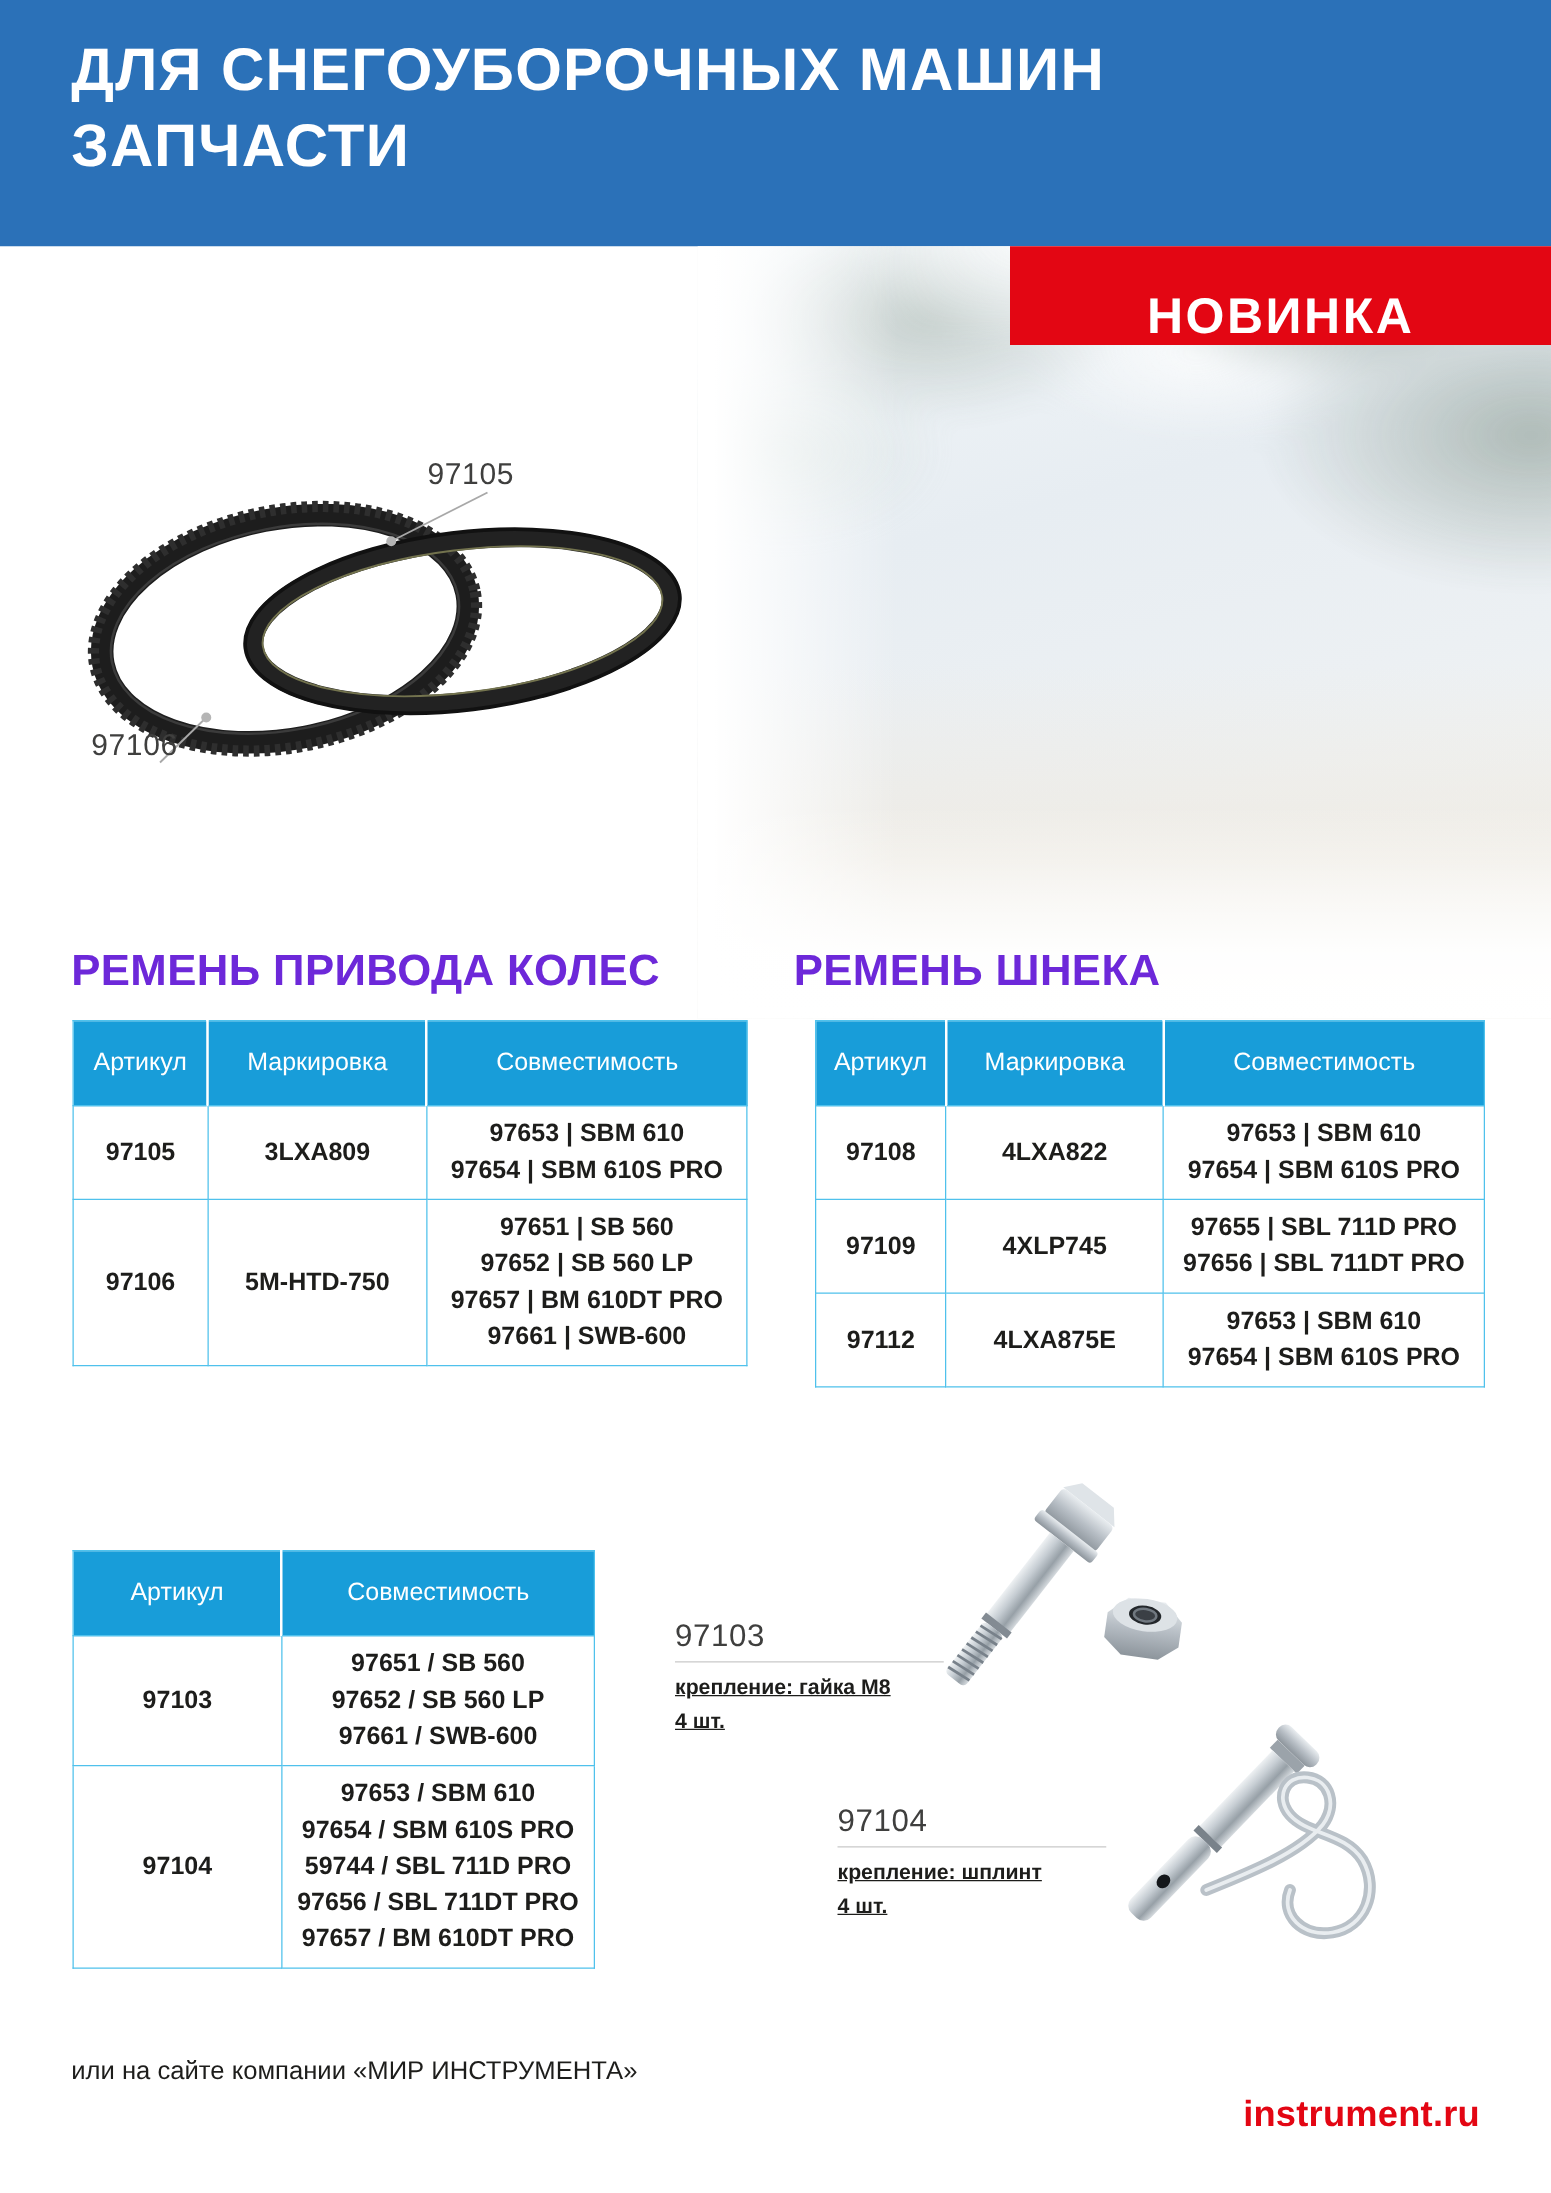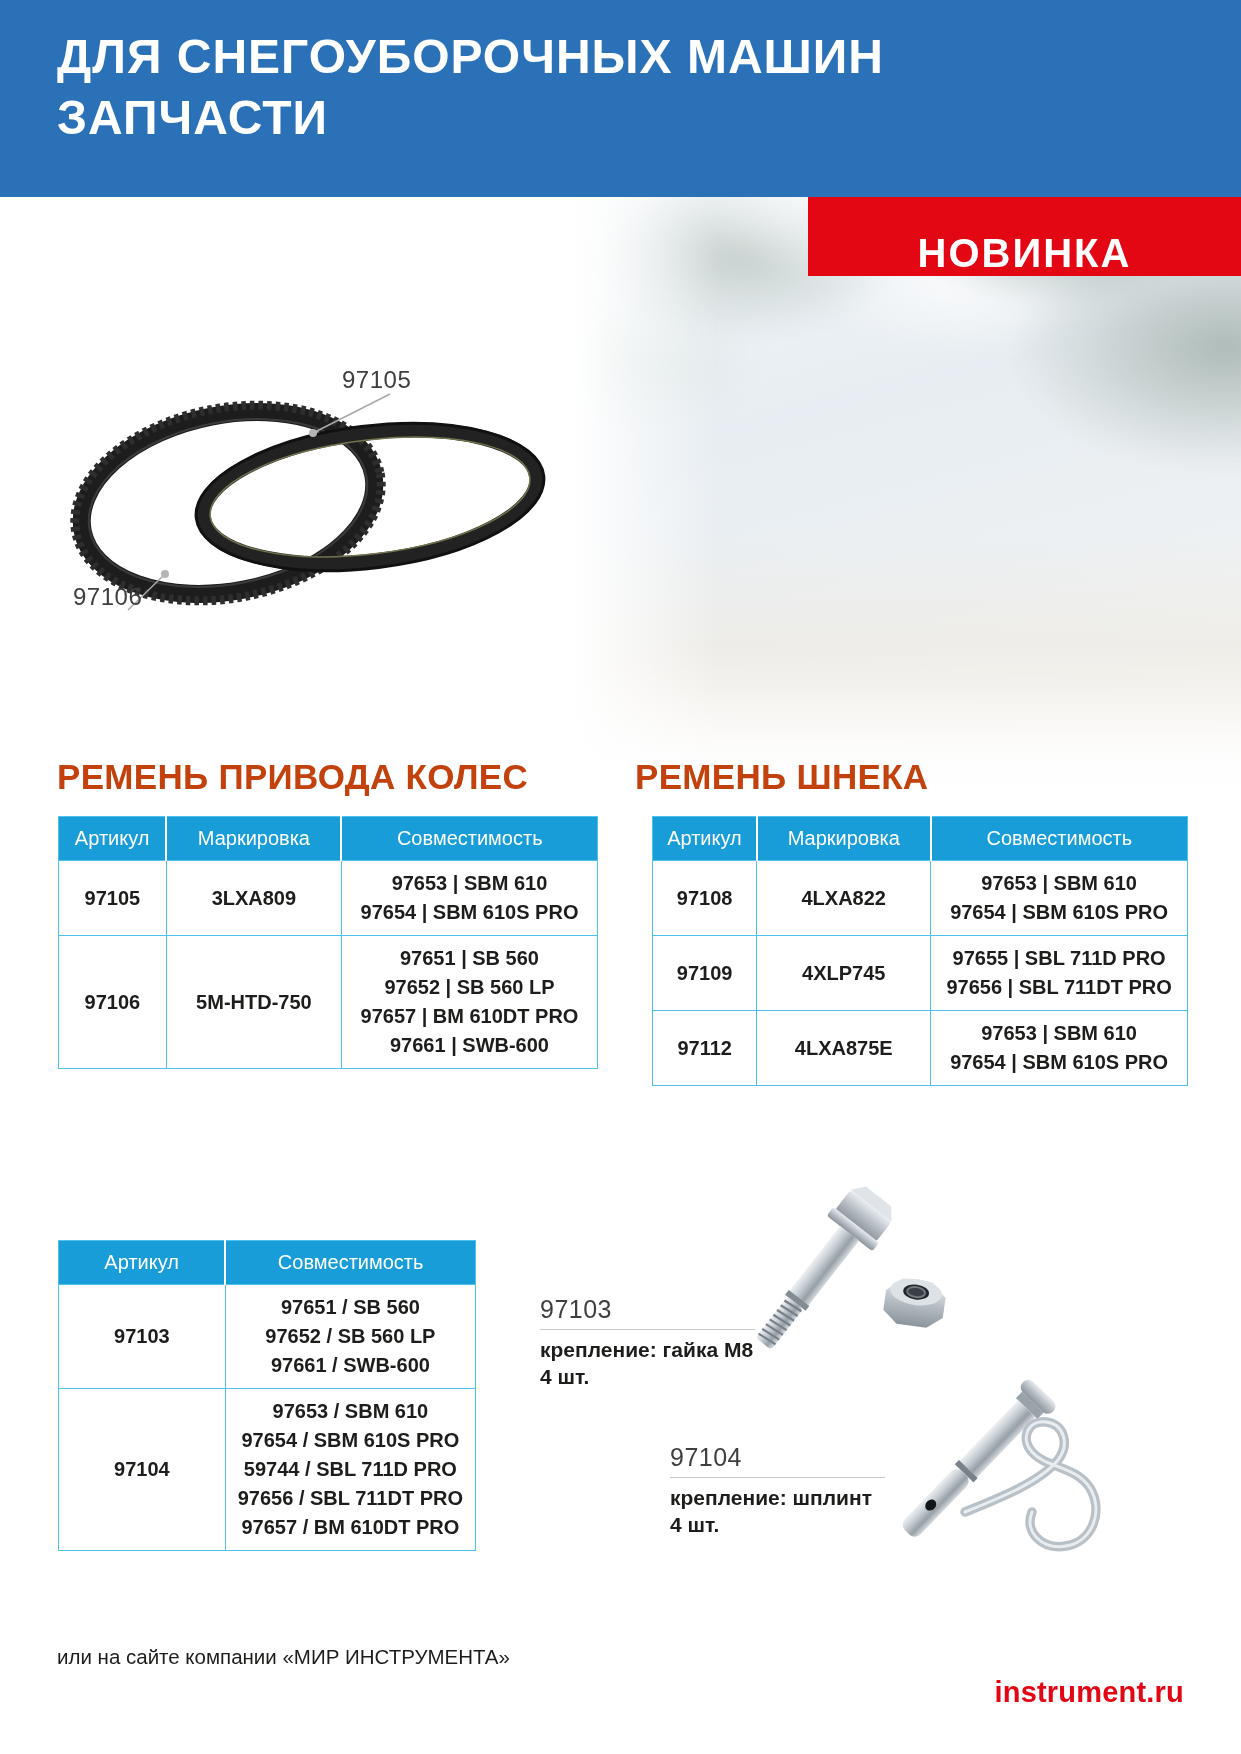--- a/index.html
+++ b/index.html
@@ -34,46 +34,46 @@
          display:flex;align-items:flex-end;justify-content:center;}
   .badge span{color:#fff;font-weight:700;font-size:40px;letter-spacing:2px;}
 
   
   .belts{position:absolute;left:50px;top:355px;width:530px;height:270px;}
   .belt-label{position:absolute;font-size:24px;color:#3f3f3e;letter-spacing:.5px;}
   .lbl-97105{left:342px;top:366px;}
   .lbl-97106{left:73px;top:583px;}
 
   
-  .sec-title{position:absolute;font-size:35px;line-height:38px;font-weight:700;color:#c2410c;
+  .sec-title{position:absolute;font-size:35px;line-height:38px;font-weight:700;color:#6d28d9;
              letter-spacing:.3px;white-space:nowrap;}
   .st-1{left:57px;top:758px;}
   .st-2{left:635px;top:758px;}
   .st-3{left:57px;top:1182px;}
 
   
   table.ptable{position:absolute;border-collapse:collapse;table-layout:fixed;
                background:#fff;border:1px solid #4FC1EC;}
   .t1{left:58px;top:816px;width:540px;}
   .t2{left:652px;top:816px;width:536px;}
   .t3{left:58px;top:1240px;width:418px;}
   .ptable th{background:#189DD9;color:#fff;font-weight:400;font-size:20px;height:43px;
-             padding:0 6px;border-right:2px solid #fff;}
+             padding:12px 6px;border-right:2px solid #fff;}
   .ptable th:last-child{border-right:none;}
   .ptable td{border:1px solid #4FC1EC;padding:8px 6px;text-align:center;vertical-align:middle;
              font-size:20px;font-weight:700;color:#1d1d1b;line-height:29px;}
   .cl{line-height:29px;}
 
   
   .part-block{position:absolute;width:215px;}
   .pb-97103{left:540px;top:1296px;}
   .pb-97104{left:670px;top:1444px;}
   .part-num{font-size:25px;line-height:26px;color:#3f3f3e;letter-spacing:.5px;}
   .part-rule{height:1px;background:#c9c9c9;margin:7px 0 6px 0;}
-  .part-line{font-size:21px;line-height:27px;font-weight:700;color:#1d1d1b;}
+  .part-line{font-size:17px;line-height:27px;font-weight:700;color:#1d1d1b;text-decoration:underline;}
 
   .bolt-art{position:absolute;left:480px;top:1160px;width:761px;height:440px;}
 
   
   .footer-text{position:absolute;left:57px;top:1638px;font-size:20.5px;line-height:37px;color:#1d1d1b;}
   .footer-logo{position:absolute;right:57px;top:1676px;font-size:29px;font-weight:700;color:#E30613;
                letter-spacing:.2px;}
 </style>
 </head>
 <body>

